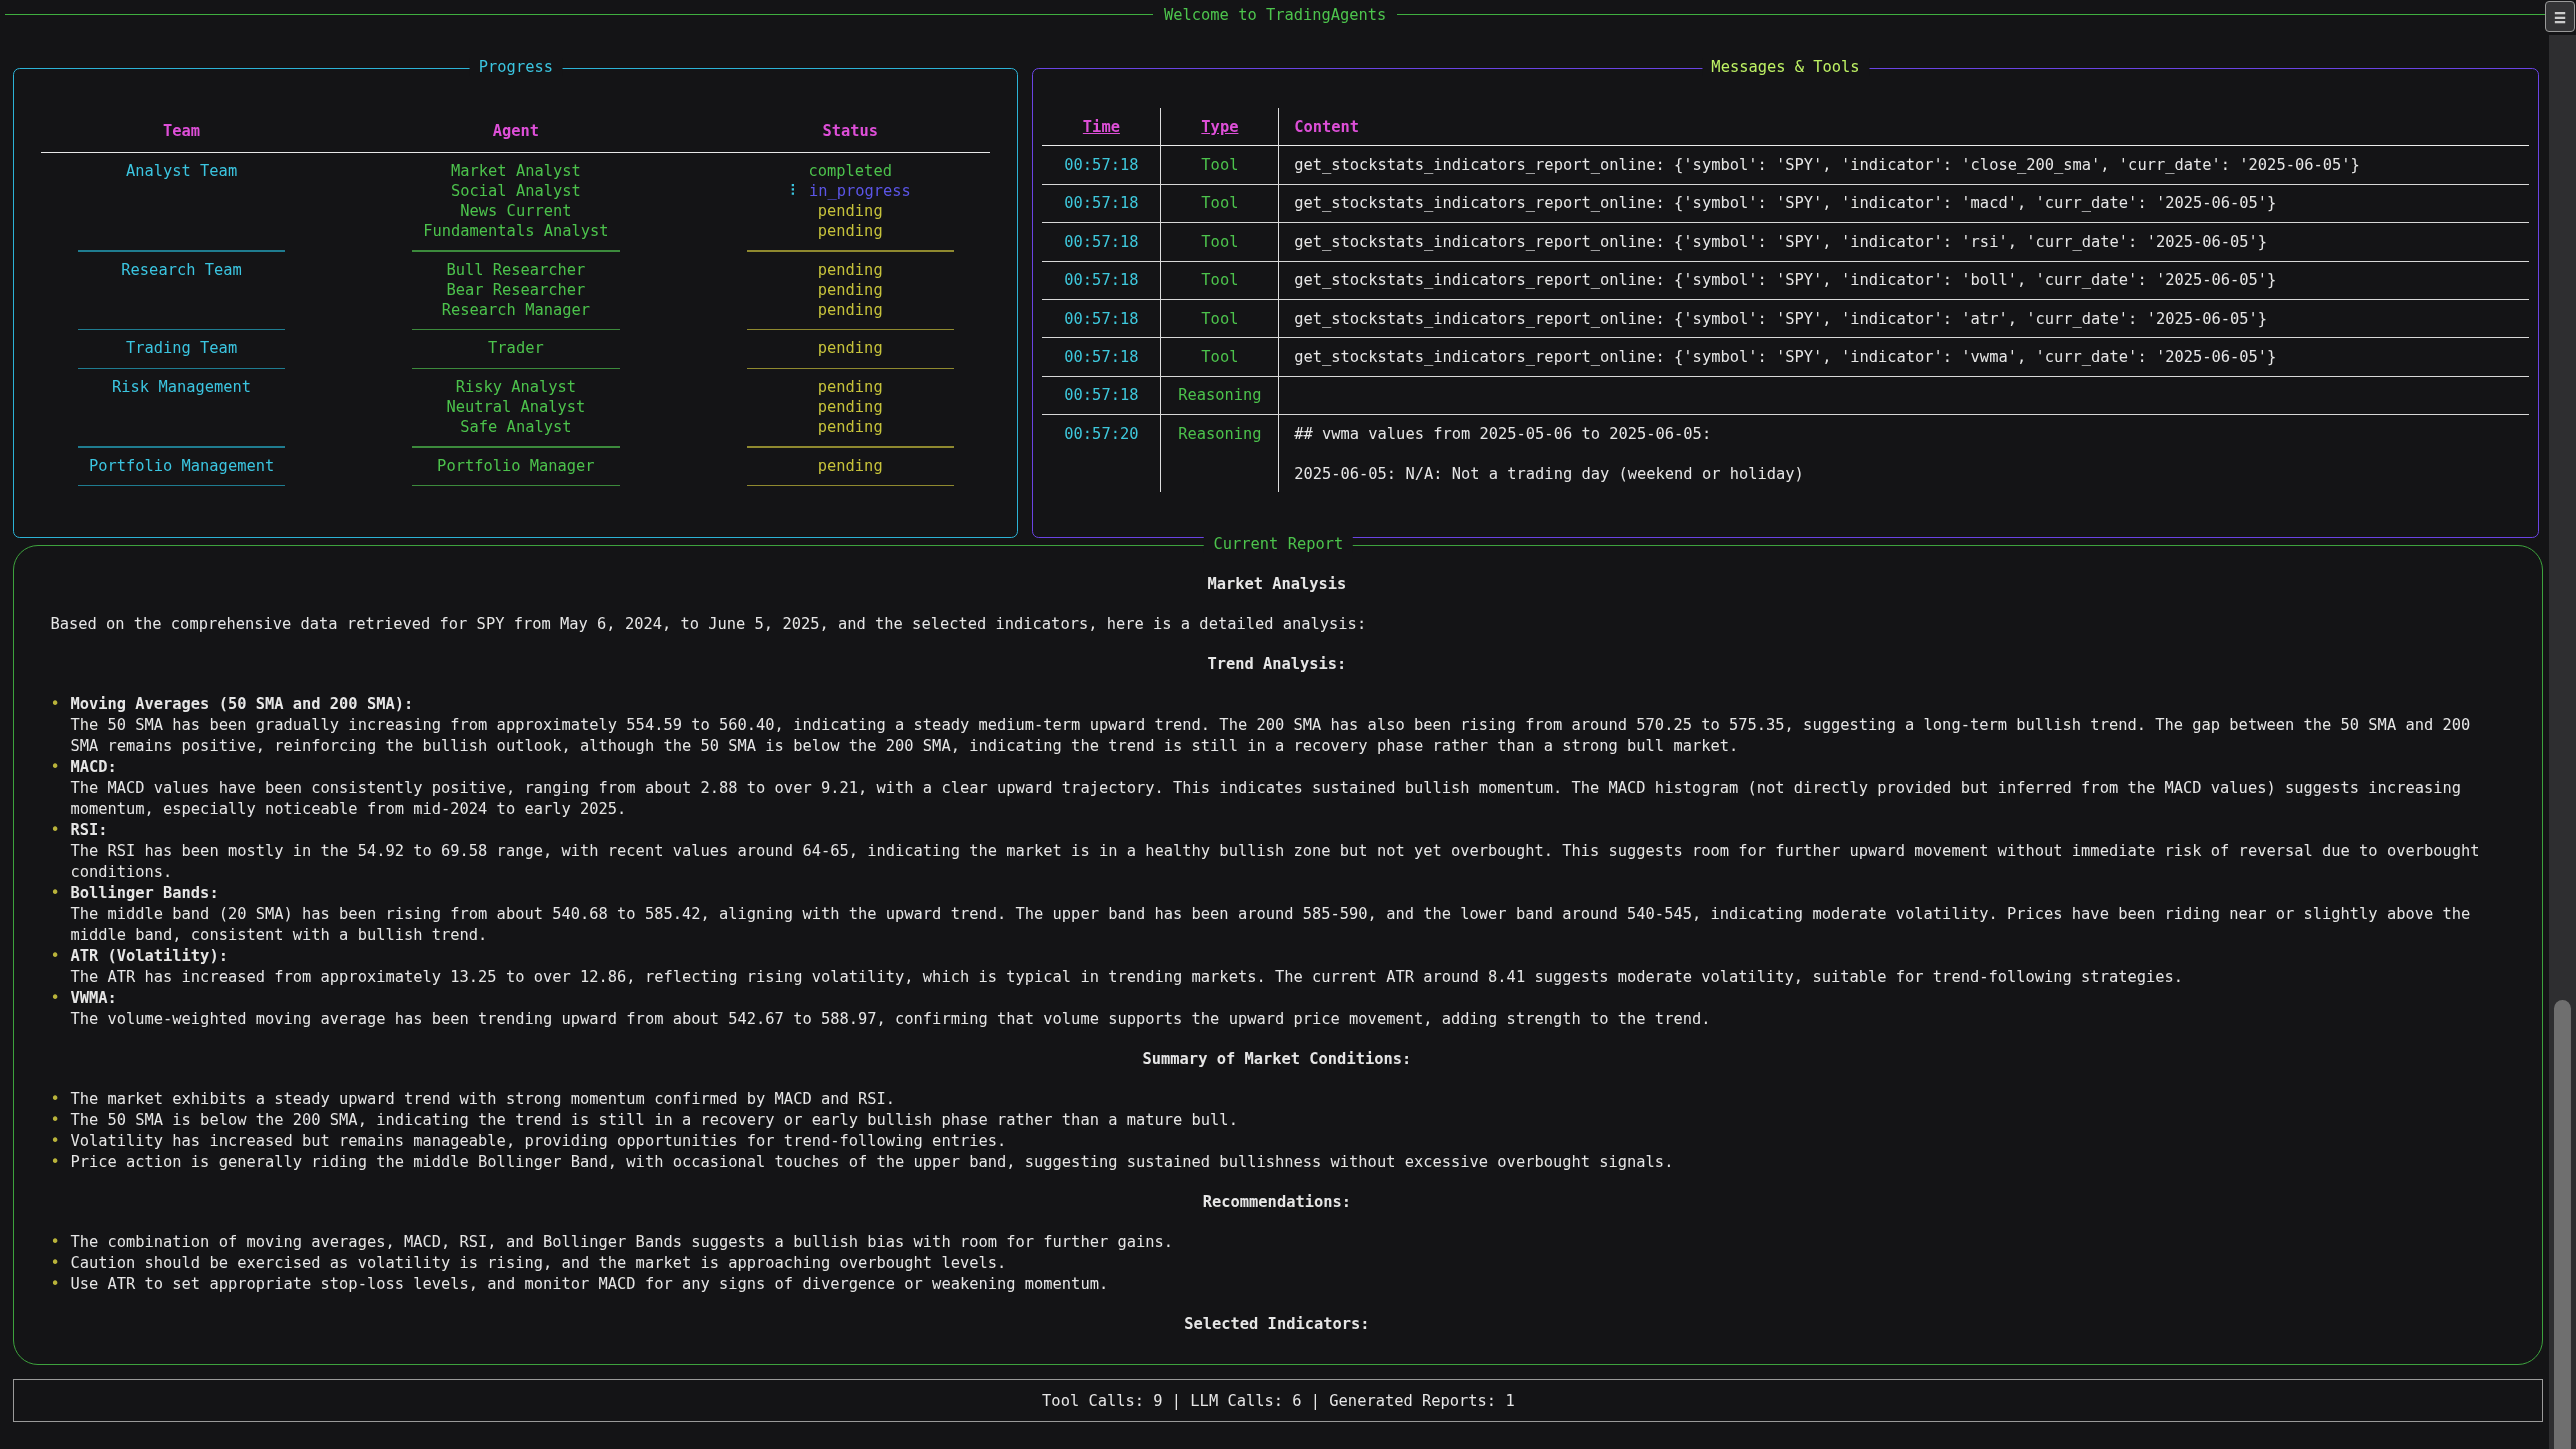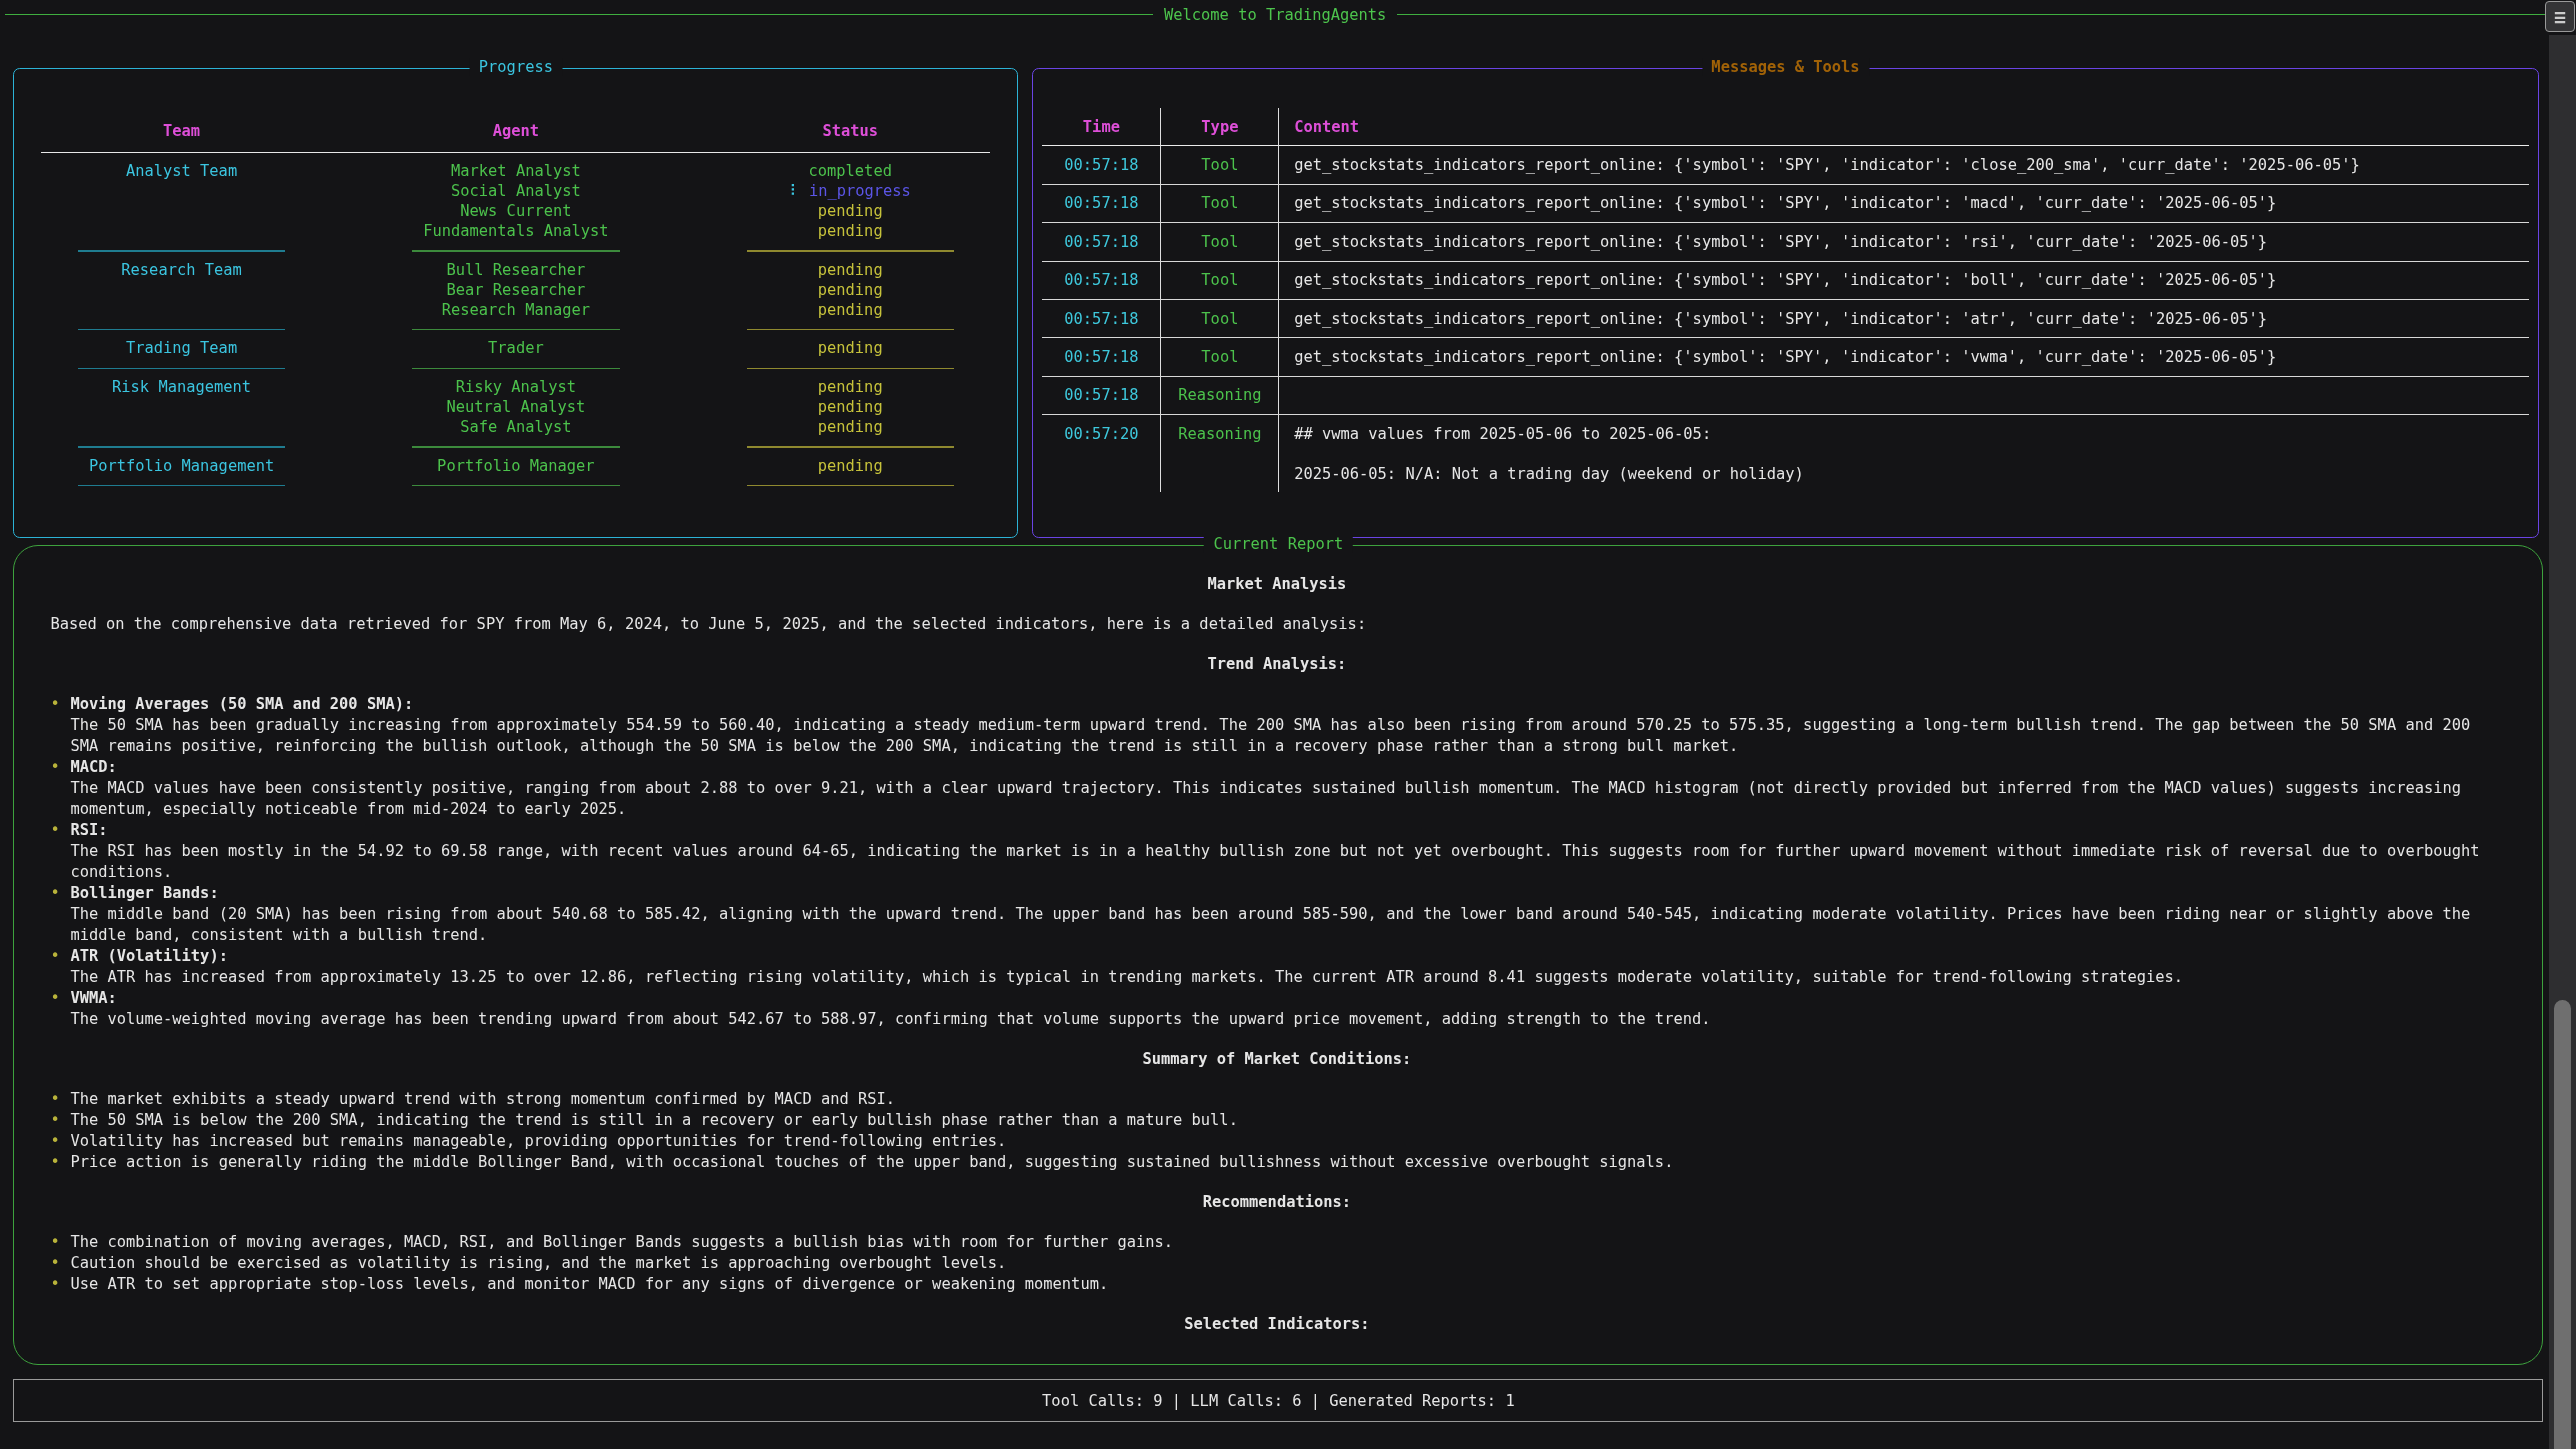--- a/index.html
+++ b/index.html
@@ -13,21 +13,21 @@
   .welcome .rule-text { white-space: nowrap; }
 
   
   .panel { position: absolute; border: 1.3px solid; border-radius: 6.7px; }
   .panel-title { position: absolute; top: -11.4px; left: 50%; transform: translateX(-50%);
                  background: #141416; padding: 0 9.4px; white-space: nowrap; }
 
   #progress-panel { left: 13.4px; top: 68px; width: 1005px; height: 470px; border-color: #2cb3d6; }
   #progress-panel .panel-title { color: #3bc5e0; }
   #messages-panel { left: 1032px; top: 68px; width: 1507px; height: 470px; border-color: #6a44e4; }
-  #messages-panel .panel-title { color: #a16207; font-weight: bold; }
+  #messages-panel .panel-title { color: #bef264; }
   #report-panel { left: 13.4px; top: 545px; width: 2530px; height: 820px; border-color: #3da23d; border-radius: 25px; }
   #report-panel .panel-title { color: #4cc24c; }
 
   
   .ptable { margin-top: 52px; }
   .pgrid { display: grid; grid-template-columns: repeat(3, 1fr); }
   .pcell { text-align: center; line-height: 20px; }
   .phead { color: #de4fd8; font-weight: bold; }
   .phsep { height: 1.3px; background: #e8e8e8; margin: 10.7px 27px 8px 27px; }
   .pgroup { margin-top: 8px; }
@@ -43,21 +43,21 @@
   .sep-green { background: #3c8a3c; }
   .sep-yellow { background: #8f892f; }
 
   
   .mtable { margin: 39px 9.4px 0 9.4px; display: grid; grid-template-columns: 119px 118px 1fr; }
   .mcell { padding: 8.7px 4px; line-height: 20px; }
   .mcell.c1 { border-right: 1.3px solid #dedede; text-align: center; color: #3ec8dc; }
   .mcell.c2 { border-right: 1.3px solid #dedede; text-align: center; color: #4cc24c; }
   .mcell.c3 { padding-left: 14.8px; color: #e6e6e6; white-space: pre-line; }
   .mcell.mhead { color: #de4fd8; font-weight: bold; border-bottom: 1.3px solid #ececec; }
-  .mcell.mhead.c1, .mcell.mhead.c2 { color: #de4fd8; }
+  .mcell.mhead.c1, .mcell.mhead.c2 { color: #de4fd8; text-decoration: underline; }
   .mcell.mhead.c3 { text-align: left; }
   .mcell.mid { border-bottom: 1.3px solid #d8d8d8; }
 
   
   .report-body { padding: 28px 39px 0 36px; line-height: 21px; }
   .rh { text-align: center; font-weight: bold; margin: 19px 0; }
   .rh.first { margin-top: 0; }
   .rp { margin: 19px 0; }
   .rbullets { margin: 0; }
   .rb { position: relative; padding-left: 20px; }

